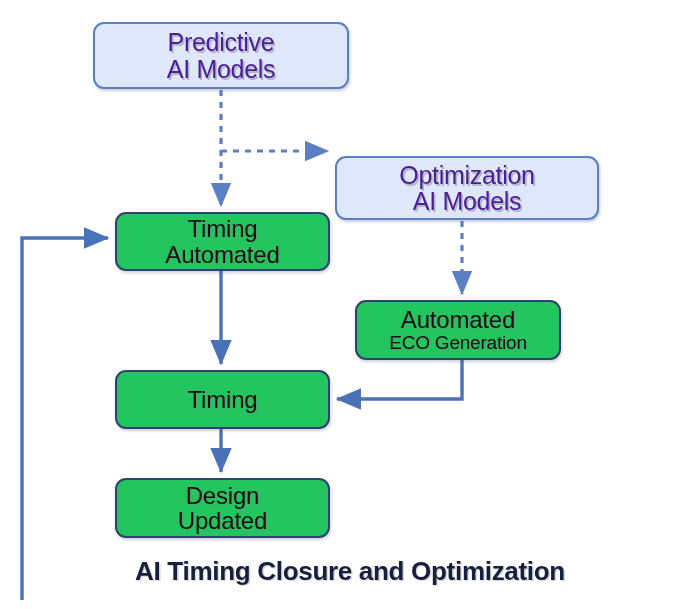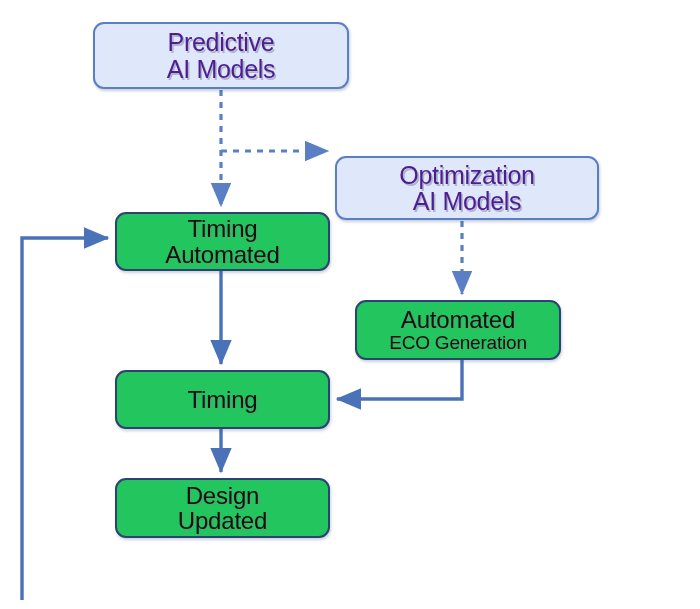--- a/index.html
+++ b/index.html
@@ -143,14 +143,15 @@
 
   <div class="node proc-node" id="node-timing-violations">
     <span class="node-line">Timing</span>
   </div>
 
   <div class="node proc-node" id="node-updated-design">
     <span class="node-line">Design</span>
     <span class="node-line">Updated</span>
   </div>
 
+  <div id="caption">AI Timing Closure and Optimization</div>
 
 </div>
 
 </body></html>

